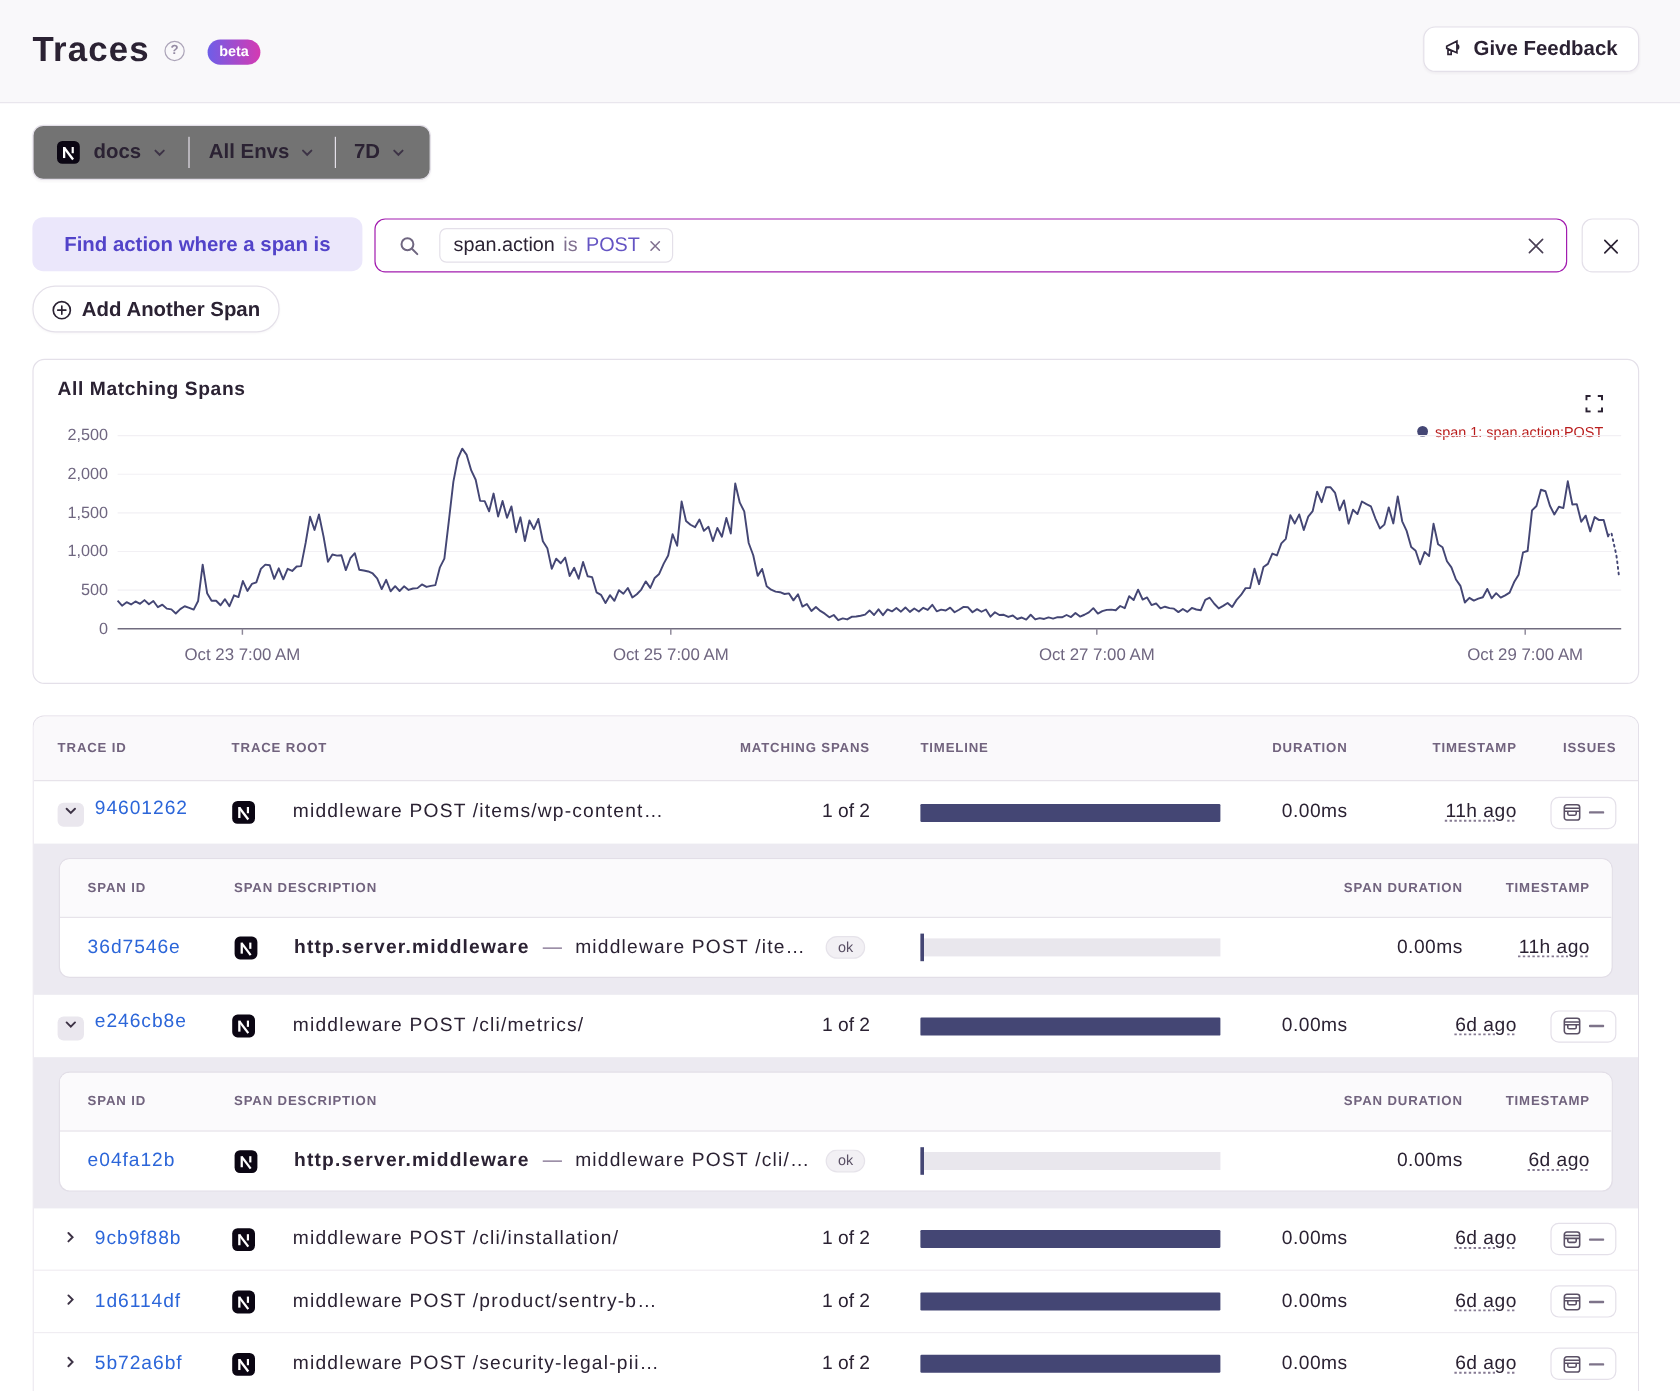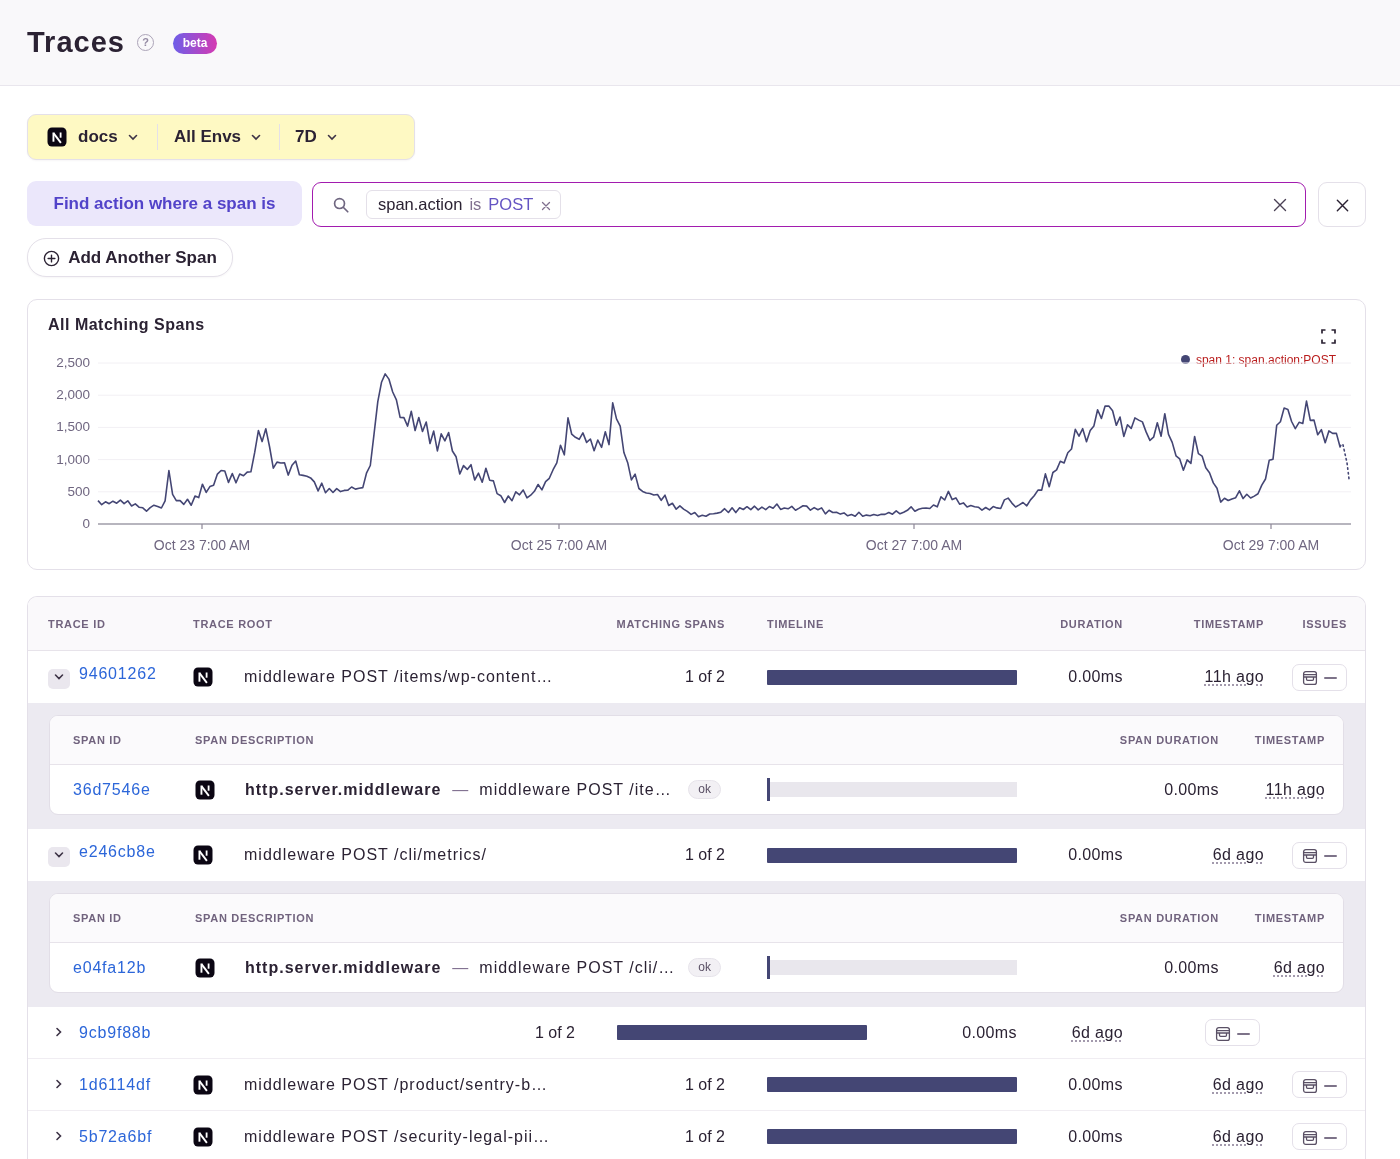--- a/index.html
+++ b/index.html
@@ -5,21 +5,21 @@
 * { margin:0; padding:0; box-sizing:border-box; }
 html,body { width:1400px; height:1159px; background:#fff; font-family:"Liberation Sans",sans-serif; color:#2b2233; overflow:hidden; }
 
 .topbar { position:absolute; left:0; top:0; width:1400px; height:86px; background:#f9f8fa; border-bottom:1px solid #e9e6ed; }
 .title { position:absolute; left:27px; top:26px; font-size:29px; font-weight:bold; letter-spacing:1px; color:#2b2233; }
 .qmark { position:absolute; left:137px; top:34px; width:17px; height:17px; border:1.5px solid #aca4b8; border-radius:50%; color:#948aa3; font-size:11px; font-weight:bold; text-align:center; line-height:15px; }
 .beta { position:absolute; left:173px; top:33px; width:44px; height:21px; border-radius:11px; background:linear-gradient(90deg,#6e5ee8,#d53ab2); color:#fff; font-size:12px; font-weight:bold; text-align:center; line-height:21px; }
 .feedback { position:absolute; left:1186px; top:22px; width:180px; height:38px; background:#fff; border:1px solid #e4e0e9; border-radius:10px; font-size:17px; font-weight:bold; line-height:36px; text-align:center; box-shadow:0 1px 2px rgba(43,34,51,0.04); }
 .feedback svg { vertical-align:-3px; margin-right:7px; }
 
-.filterbar { position:absolute; left:27px; top:114px; width:388px; height:46px; background:#fef9c3; border:1px solid #e4e0e9; border-radius:9px; box-shadow:0 1px 2px rgba(43,34,51,0.04); }
+.filterbar { position:absolute; left:27px; top:104px; width:332px; height:46px; background:#737373; border:1px solid #e4e0e9; border-radius:9px; box-shadow:0 1px 2px rgba(43,34,51,0.04); }
 .filterbar .seg { position:absolute; top:0; height:44px; display:flex; align-items:center; font-size:17px; font-weight:bold; color:#2b2233; }
 .fdiv { position:absolute; top:9px; width:1px; height:26px; background:#e4e0e9; }
 .chev { display:inline-block; margin-left:9px; }
 
 .wherelabel { position:absolute; left:27px; top:181px; width:275px; height:45px; background:#ebe7fb; border-radius:9px; color:#5243c9; font-size:17px; font-weight:bold; text-align:center; line-height:45px; }
 .searchbar { position:absolute; left:312px; top:182px; width:994px; height:45px; background:#fff; border:1px solid #a21caf; border-radius:9px; }
 .token { position:absolute; left:53px; top:7px; height:29px; border:1px solid #e4e0e9; border-radius:6px; background:#fff; font-size:16.5px; line-height:27px; padding:0 9px 0 11px; }
 .xbtn { position:absolute; left:1318px; top:182px; width:48px; height:45px; background:#fff; border:1px solid #e4e0e9; border-radius:9px; }
 .addspan { position:absolute; left:27px; top:238px; width:206px; height:39px; background:#fff; border:1px solid #e4e0e9; border-radius:19px; font-size:17px; font-weight:bold; line-height:37px; text-align:center; box-shadow:0 1px 2px rgba(43,34,51,0.04); }
 
@@ -59,20 +59,23 @@
 .okpill { display:inline-block; background:#f2f0f4; border:1px solid #e6e3ea; color:#5a5065; border-radius:11px; font-size:12px; padding:1px 9px 2px 9px; margin-left:9px; }
 .sbar { position:relative; height:15px; background:#e9e7ed; margin-left:15px; width:250px; }
 .stick { position:absolute; left:0px; top:-4px; width:3px; height:23px; background:#444674; }
 </style>
 </head>
 <body>
 <div class="topbar">
   <div class="title">Traces</div>
   <div class="qmark">?</div>
   <div class="beta">beta</div>
+  <div class="feedback"><svg width="17" height="17" viewBox="0 0 16 16" fill="none" stroke="#2b2233" stroke-width="1.3">
+        <path d="M1.5 6.2 L9.5 2.2 L9.5 11.2 L1.5 7.8 Z M2.5 7.6 L2.5 12.5 L5 12.5 L5 9 M9.5 5 C11.3 5 11.3 8.5 9.5 8.5"></path>
+      </svg>Give Feedback</div>
 </div>
 
 <div class="filterbar">
   <div class="seg" style="left:19px;">
     <svg class="nicon" width="20" height="20" viewBox="0 0 20 20" style="margin-right:11px;">
         <rect x="0.5" y="0.5" width="19" height="19" rx="4.5" fill="#0b0613"></rect>
         <rect x="5.5" y="5.5" width="1.9" height="9.2" fill="#fff"></rect>
         <rect x="12.7" y="5.5" width="1.8" height="5.2" fill="#fff"></rect>
         <line x1="6.5" y1="6.1" x2="13.9" y2="15.9" stroke="#fff" stroke-width="1.9"></line>
       </svg>
@@ -281,20 +284,29 @@
         <div class="c-right num">0.00ms</div>
         <div style="text-align:right;padding-right:20px;"><span class="tstamp num">6d ago</span></div>
       </div>
     </div>
   </div>
 
   <div class="grid trow">
     <div class="c1"><span class="chevplain"><svg width="12" height="12" viewBox="0 0 12 12" fill="none" stroke="#3d3346" stroke-width="1.6" stroke-linecap="round">
             <path d="M4 2.5 L7.5 6 L4 9.5"></path>
           </svg></span><a class="tracelink">9cb9f88b</a></div>
+    <div class="desc">
+        <svg class="nicon" width="20" height="20" viewBox="0 0 20 20">
+          <rect x="0.5" y="0.5" width="19" height="19" rx="4.5" fill="#0b0613"></rect>
+          <rect x="5.5" y="5.5" width="1.9" height="9.2" fill="#fff"></rect>
+          <rect x="12.7" y="5.5" width="1.8" height="5.2" fill="#fff"></rect>
+          <line x1="6.5" y1="6.1" x2="13.9" y2="15.9" stroke="#fff" stroke-width="1.9"></line>
+        </svg>
+        <span class="dtxt">middleware POST /cli/installation/</span>
+      </div>
     <div class="c-right">1 of 2</div>
     <div>
         <div class="bar"></div>
       </div>
     <div class="c-right num">0.00ms</div>
     <div class="c-right"><span class="tstamp num">6d ago</span></div>
     <div class="c-issues"><span class="issuebtn"><svg width="16" height="16" viewBox="0 0 16 16" fill="none" stroke="#5a5065" stroke-width="1.3" style="vertical-align:-3.5px;">
             <rect x="1.6" y="1.6" width="12.8" height="12.8" rx="2.2"></rect>
             <path d="M1.6 4.6 H14.4 M1.6 7 H14.4 M4.5 7 V9.2 C4.5 9.8 5 10.3 5.6 10.3 H10.4 C11 10.3 11.5 9.8 11.5 9.2 V7"></path>
           </svg><svg width="13" height="4" viewBox="0 0 13 4" style="margin-left:6px;vertical-align:2.5px;">

